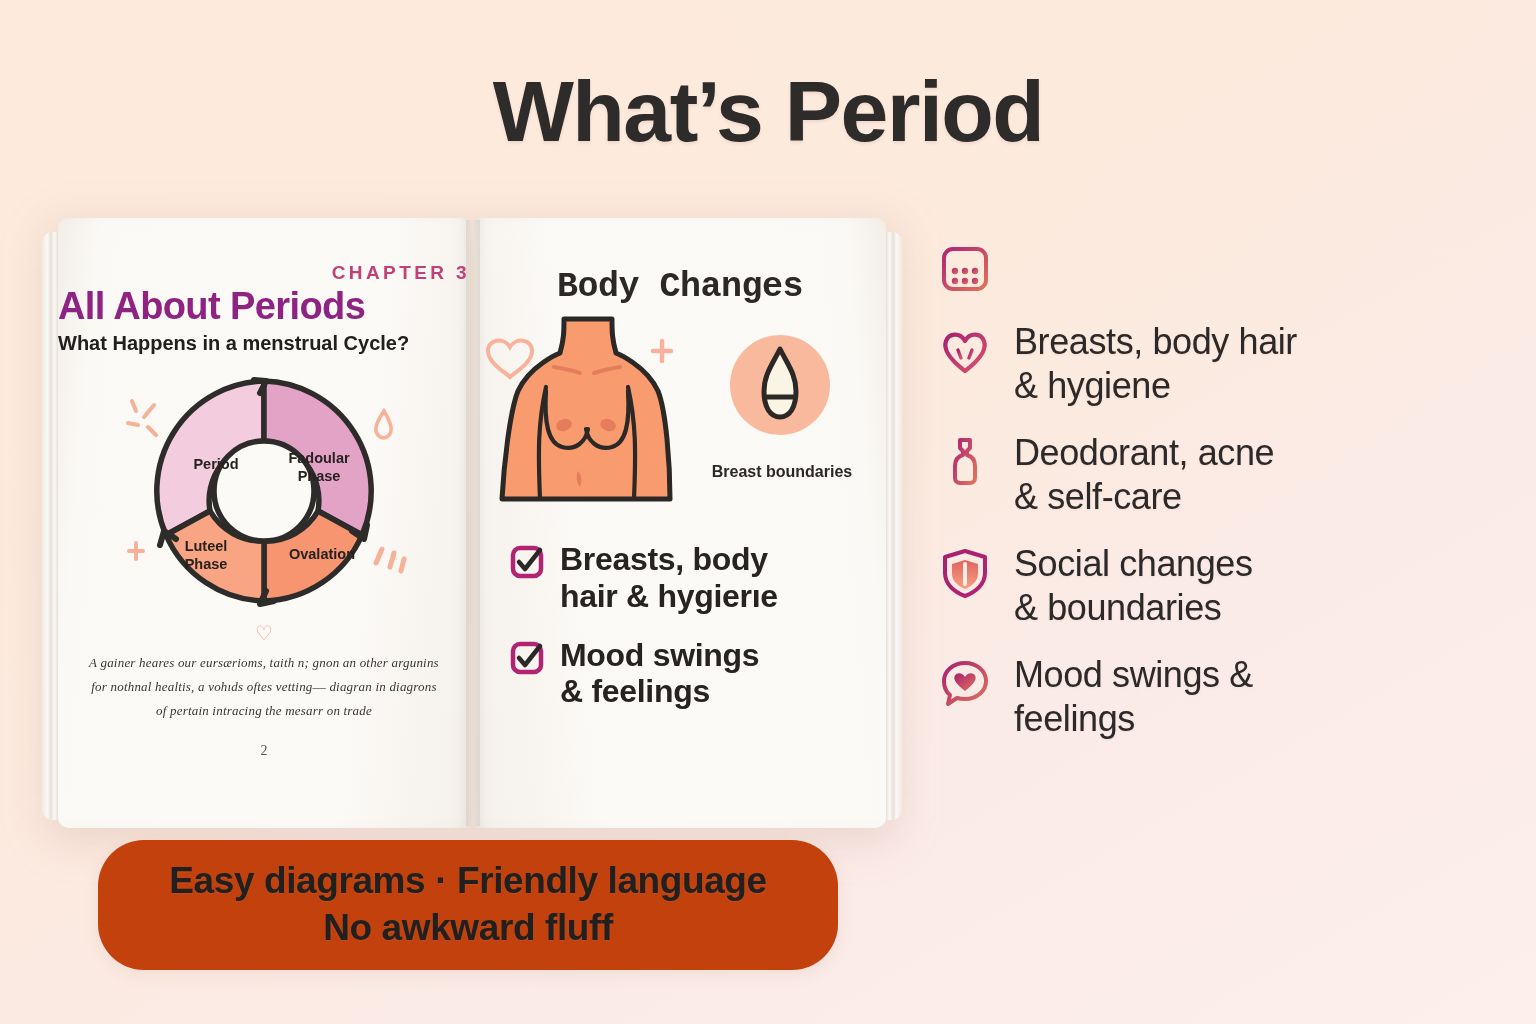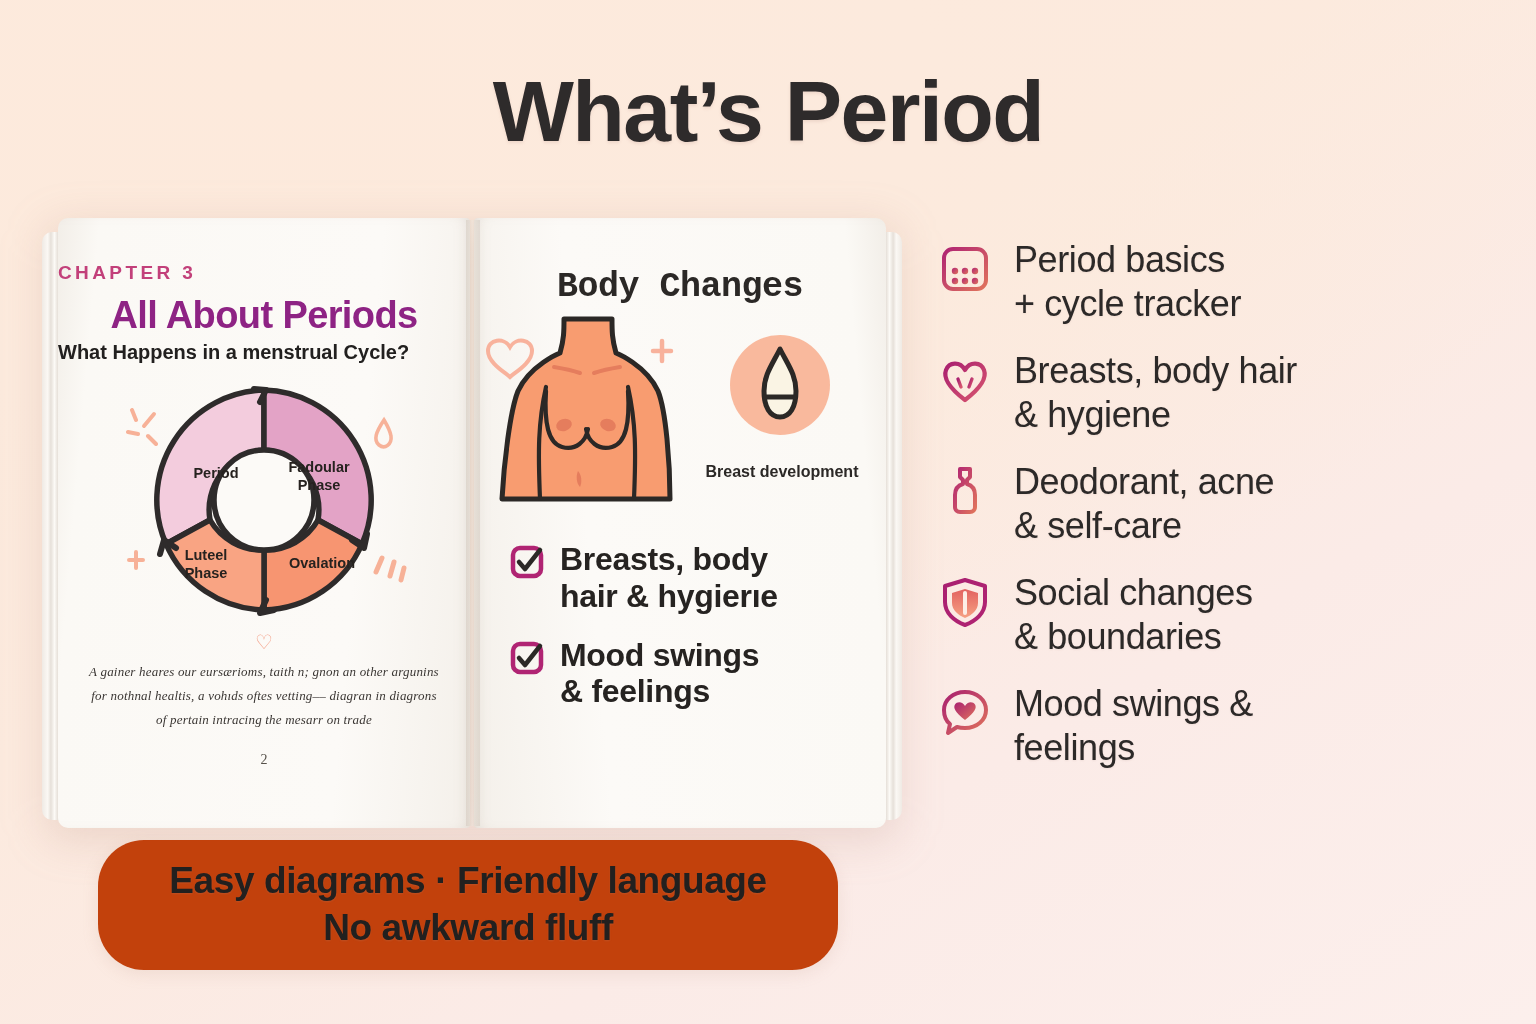--- a/index.html
+++ b/index.html
@@ -68,26 +68,26 @@
     background: linear-gradient(265deg,#F2EEE8 0%,#FBF9F5 9%,#FCFAF7 70%,#F4F0EA 100%);
     box-shadow: inset 10px 0 16px -10px rgba(150,130,115,0.28);
   }
   #gutter {
     position: absolute; left: 424px; top: 2px; width: 14px; bottom: 2px;
     background: linear-gradient(90deg, rgba(190,175,160,0.30), rgba(235,228,218,0.55) 45%, rgba(190,175,160,0.30));
   }
 
   
   .chapter-kicker {
-    margin-top: 44px; text-align: left;
+    margin-top: 44px; text-align: right;
     font-size: 19px; font-weight: 700; letter-spacing: 3.4px;
     color: #C2407A;
   }
   .chapter-title {
-    margin-top: 10px; text-align: center;
+    margin-top: 1px; text-align: left;
     font-size: 38px; font-weight: 700; letter-spacing: -0.6px;
     color: #8E2384;
   }
   .chapter-sub {
     margin-top: 4px; text-align: left;
     font-size: 20px; font-weight: 700; color: #22201F;
   }
 
   .cycle-wrap { position: relative; width: 100%; height: 252px; margin-top: 10px; }
   .cycle-wrap svg { display:block; margin: 0 auto; }
@@ -270,21 +270,21 @@
           <path d="M80 54 C92 56 100 58 106 60" stroke="#E2785A" stroke-width="4" fill="none" stroke-linecap="round"></path>
           <path d="M146 54 C134 56 126 58 120 60" stroke="#E2785A" stroke-width="4" fill="none" stroke-linecap="round"></path>
         </g>
 
         <circle cx="306" cy="72" r="50" fill="#F9B395" opacity="0.92"></circle>
         <g>
           <path d="M306 36 C298 52 290 62 290 78 C290 94 296 104 306 104 C316 104 322 94 322 78 C322 62 314 52 306 36 Z" fill="#FAF4E4" stroke="#2B2826" stroke-width="5" stroke-linejoin="round"></path>
           <path d="M291 84 L321 84" stroke="#2B2826" stroke-width="5" stroke-linecap="round"></path>
         </g>
       </svg>
-      <div class="bd-caption">Breast development</div>
+      <div class="bd-caption">Breast boundaries</div>
     </div>
 
     <div class="check-list">
       <div class="check-item">
         <span class="cb">
           <svg width="34" height="34" viewBox="0 0 34 34">
             <rect x="3" y="3" width="28" height="28" rx="7" fill="none" stroke="#B02473" stroke-width="4.5"></rect>
             <path d="M9 17 L15 24 L30 5" fill="none" stroke="#2B2826" stroke-width="4.5" stroke-linecap="round" stroke-linejoin="round"></path>
           </svg>
         </span>
@@ -321,21 +321,20 @@
         <g fill="url(#g1)">
           <circle cx="17" cy="29" r="3.2"></circle>
             <circle cx="27" cy="29" r="3.2"></circle>
             <circle cx="37" cy="29" r="3.2"></circle>
           <circle cx="17" cy="39" r="3.2"></circle>
             <circle cx="27" cy="39" r="3.2"></circle>
             <circle cx="37" cy="39" r="3.2"></circle>
         </g>
       </svg>
     </span>
-    <span class="ftext">Period basics<br>+ cycle tracker</span>
   </div>
 
   <div class="feature">
     <span class="ficon">
       <svg width="54" height="54" viewBox="0 0 54 54">
         <defs>
             <linearGradient id="g2" x1="0" y1="0" x2="1" y2="1">
           <stop offset="0%" stop-color="#A92070"></stop>
               <stop offset="100%" stop-color="#D8566F"></stop>
             </linearGradient>

